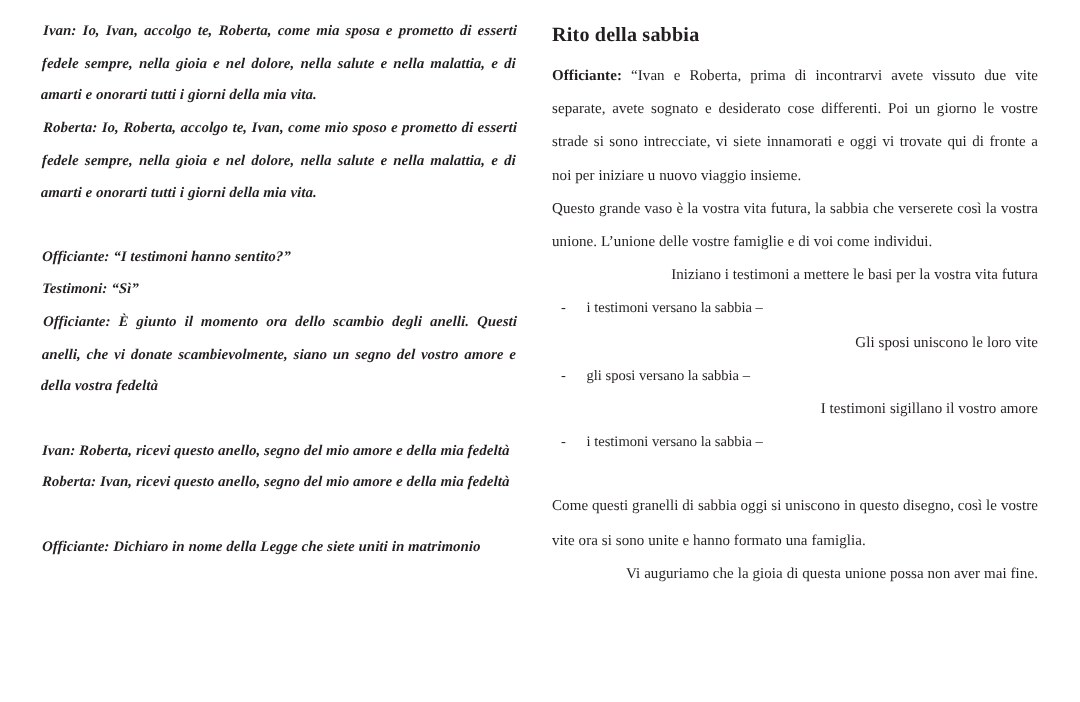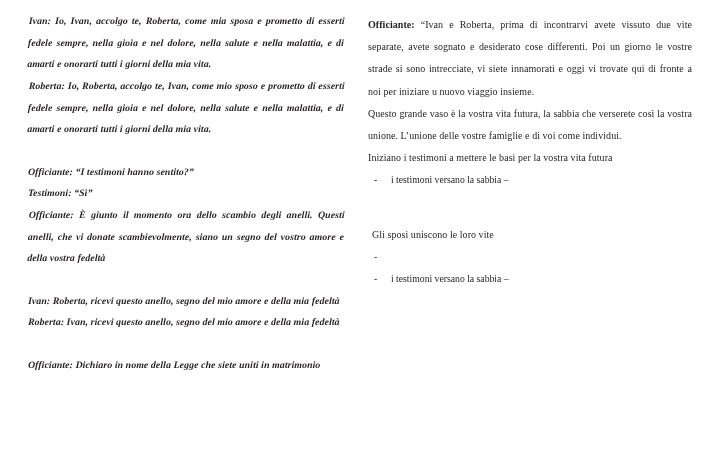--- a/index.html
+++ b/index.html
@@ -77,32 +77,32 @@
     font-family: "Liberation Serif", "DejaVu Serif", serif;
   }
   .rpara {
     margin: 0;
     text-align: justify;
     text-justify: inter-word;
     font-size: 10px;
     line-height: 22.2px;
     letter-spacing: 0.005em;
   }
-  .rpara.flush { text-align: left; }
+  .rpara.flush { text-align: right; }
 
   .bullet {
     margin: 0;
     font-size: 9.7px;
     line-height: 22.2px;
     padding-left: 6px;
     display: flex;
     gap: 12px;
   }
   .bullet .dash { display: inline-block; width: 5px; }
-  .indent-1 { padding-left: 4px; margin-top: 32px; }
+  .indent-1 { padding-left: 4px; }
 </style>
 </head>
 <body>
 
 <div class="page">
 
   <div class="col col-left">
 
     <p class="para script"><span class="speaker">Ivan:</span><span> Io, Ivan, accolgo te, Roberta, come mia sposa e prometto di esserti fedele sempre, nella gioia e nel dolore, nella salute e nella malattia, e di amarti e onorarti tutti i giorni della mia vita.</span></p>
 
@@ -122,43 +122,48 @@
 
     <p class="para script"><span class="speaker">Roberta:</span><span> Ivan, ricevi questo anello, segno del mio amore e della mia fedeltà</span></p>
 
     <div class="gap-lg"></div>
 
     <p class="para script"><span class="speaker">Officiante:</span><span> Dichiaro in nome della Legge che siete uniti in matrimonio</span></p>
   </div>
 
   <div class="col col-right">
 
+    <h2 class="heading">Rito della sabbia</h2>
 
     <p class="rpara"><span class="speaker">Officiante:</span><span> “Ivan e Roberta, prima di incontrarvi avete vissuto due vite separate, avete sognato e desiderato cose differenti. Poi un giorno le vostre strade si sono intrecciate, vi siete innamorati e oggi vi trovate qui di fronte a noi per iniziare u nuovo viaggio insieme.</span></p>
 
 
     <p class="rpara">Questo grande vaso è la vostra vita futura, la sabbia che verserete così la vostra unione. L’unione delle vostre famiglie e di voi come individui.</p>
 
     <p class="rpara flush">Iniziano i testimoni a mettere le basi per la vostra vita futura</p>
 
     <div class="bullet">
       <span class="dash">-</span>
       <span>i testimoni versano la sabbia –</span>
     </div>
 
     <p class="rpara flush indent-1">Gli sposi uniscono le loro vite</p>
 
     <div class="bullet">
       <span class="dash">-</span>
+      <span>gli sposi versano la sabbia –</span>
     </div>
 
+    <p class="rpara flush">I testimoni sigillano il vostro amore</p>
 
     <div class="bullet">
       <span class="dash">-</span>
       <span>i testimoni versano la sabbia –</span>
     </div>
 
     <div class="gap-lg"></div>
 
+    <p class="rpara">Come questi granelli di sabbia oggi si uniscono in questo disegno, così le vostre vite ora si sono unite e hanno formato una famiglia.</p>
 
+    <p class="rpara flush">Vi auguriamo che la gioia di questa unione possa non aver mai fine.</p>
   </div>
 
 </div>
 
 </body></html>

